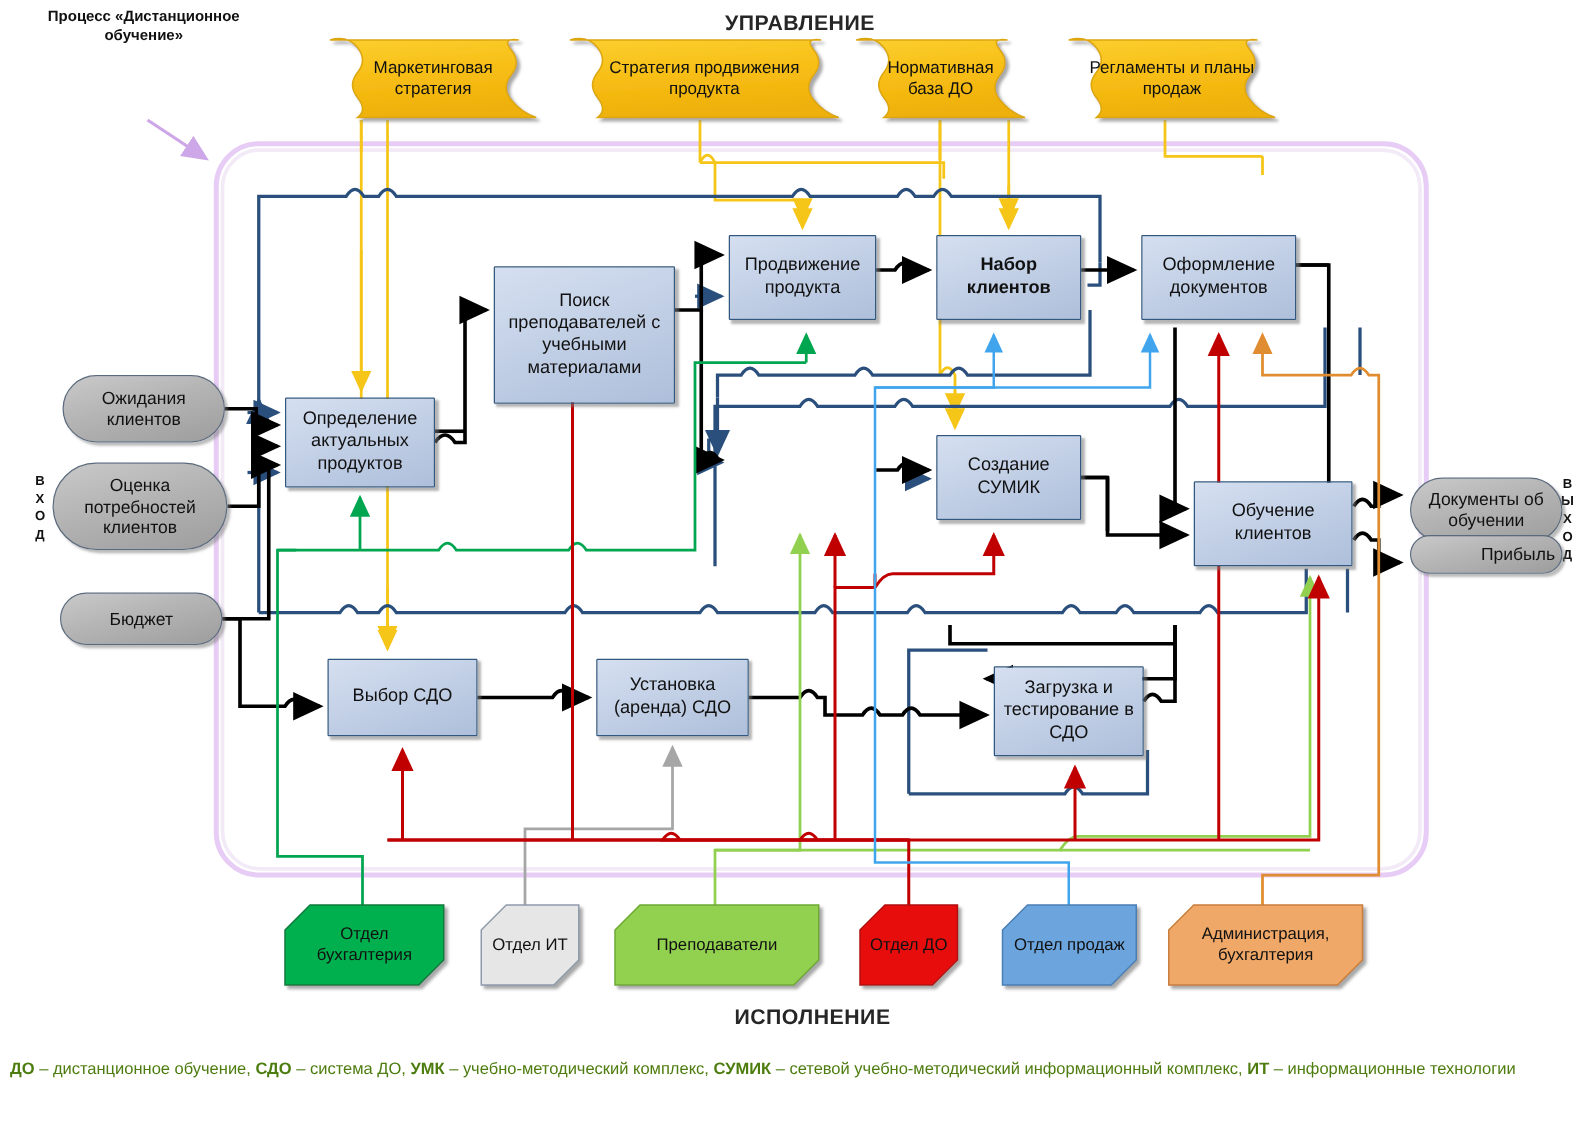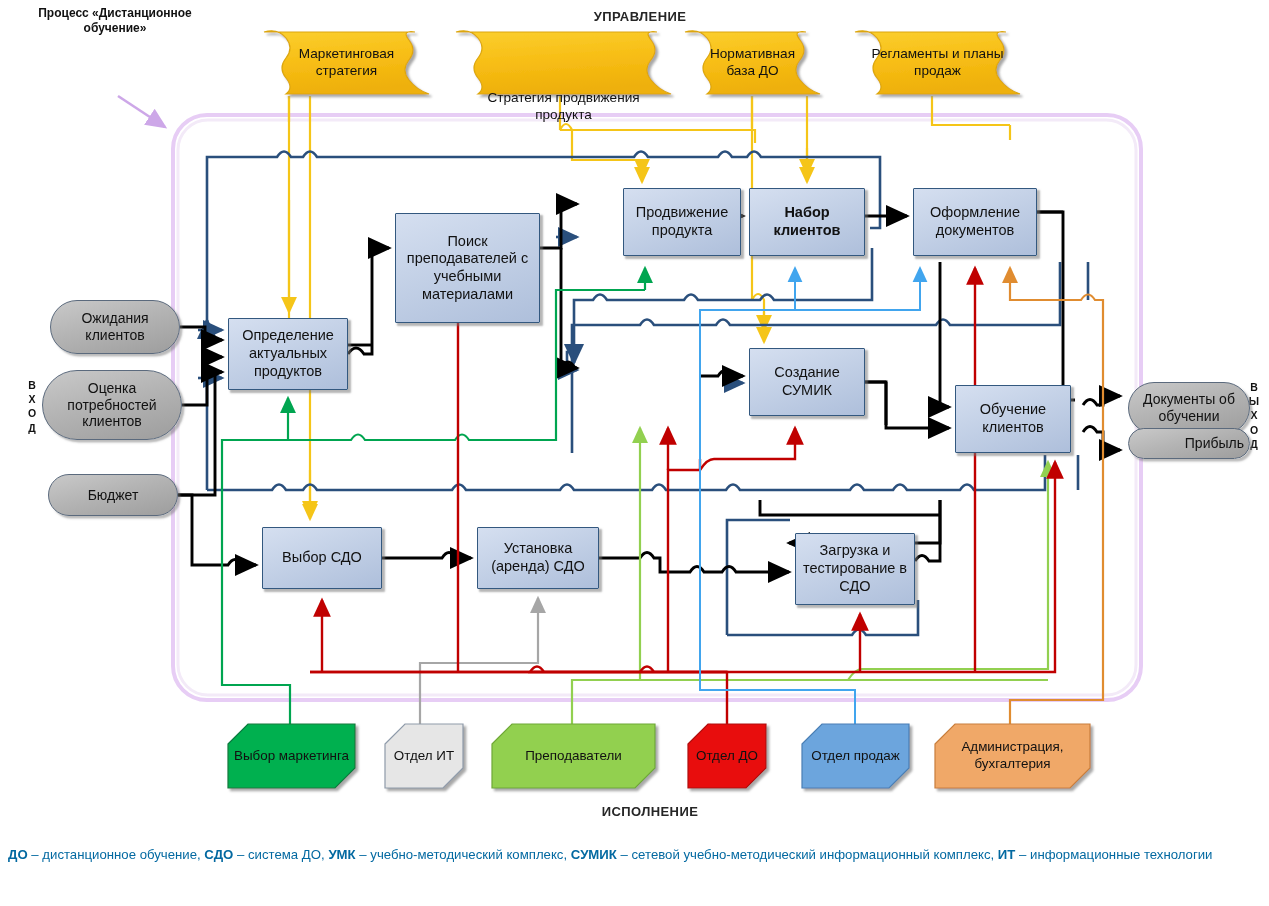--- a/index.html
+++ b/index.html
@@ -9,21 +9,21 @@
 
   
   #title{
     position:absolute;left:20px;top:6px;width:190px;
     font-size:12px;font-weight:bold;line-height:1.28;
     color:#111;text-align:center;
   }
 
   
   .caption{
-    position:absolute;font-size:13px;font-weight:bold;letter-spacing:.4px;
+    position:absolute;font-size:17px;font-weight:bold;letter-spacing:.4px;
     color:#262626;text-align:center;
   }
   #cap-upr{left:540px;top:9px;width:200px;}
   #cap-isp{left:560px;top:804px;width:180px;}
 
   
   .vlabel{
     position:absolute;font-size:10.5px;font-weight:bold;color:#111;
     line-height:1.35;text-align:center;width:16px;
   }
@@ -58,21 +58,21 @@
     box-shadow:2.5px 2.5px 2px rgba(120,120,120,.5);
   }
 
   
   .mech{color:#111;font-size:13.4px;line-height:1.25;}
   .mech .txt{position:relative;z-index:2;width:100%;padding:0 6px;box-sizing:border-box;}
 
   
   #footnote{
     position:absolute;left:8px;top:845px;width:1255px;
-    font-size:13.2px;line-height:1.55;color:#0369a1;text-align:justify;
+    font-size:13.2px;line-height:1.55;color:#4d7c0f;text-align:justify;
   }
   #footnote b{font-weight:bold;}
 </style>
 </head>
 <body>
 
 <div id="stage">
 
   <svg id="svgroot" viewBox="0 0 1269 906" xmlns="http://www.w3.org/2000/svg">
     <defs>
@@ -306,21 +306,21 @@
 
   <div class="caption" id="cap-upr">УПРАВЛЕНИЕ</div>
   <div class="caption" id="cap-isp">ИСПОЛНЕНИЕ</div>
 
   <div class="vlabel" id="v-vhod">В<br>Х<br>О<br>Д</div>
   <div class="vlabel" id="v-vyhod">В<br>Ы<br>Х<br>О<br>Д</div>
 
   <div class="shp ctrl" style="left:264px;top:32px;width:165px;height:62px;">
     <span class="txt">Маркетинговая стратегия</span>
   </div>
-  <div class="shp ctrl" style="left:456px;top:32px;width:215px;height:62px;margin-top:44px;">
+  <div class="shp ctrl" style="left:456px;top:32px;width:215px;height:62px;">
     <span class="txt">Стратегия продвижения продукта</span>
   </div>
   <div class="shp ctrl" style="left:685px;top:32px;width:135px;height:62px;">
     <span class="txt">Нормативная база ДО</span>
   </div>
   <div class="shp ctrl" style="left:855px;top:32px;width:165px;height:62px;">
     <span class="txt">Регламенты и планы продаж</span>
   </div>
 
   <div class="shp pill" style="left:50px;top:300px;width:130px;height:54px;">
@@ -339,47 +339,47 @@
   <div class="shp pill" style="left:1128px;top:428px;width:122px;height:31px;text-align:right;">
     <span>Прибыль</span>
   </div>
 
   <div class="shp proc" style="left:228px;top:318px;width:120px;height:72px;">
     <span>Определение актуальных продуктов</span>
   </div>
   <div class="shp proc" style="left:395px;top:213px;width:145px;height:110px;">
     <span>Поиск преподавателей с учебными материалами</span>
   </div>
-  <div class="shp proc" style="left:583px;top:188px;width:118px;height:68px;margin-left:40px;">
+  <div class="shp proc" style="left:583px;top:188px;width:118px;height:68px;">
     <span>Продвижение продукта</span>
   </div>
   <div class="shp proc" style="left:749px;top:188px;width:116px;height:68px;font-weight:bold;">
     <span>Набор клиентов</span>
   </div>
   <div class="shp proc" style="left:913px;top:188px;width:124px;height:68px;">
     <span>Оформление документов</span>
   </div>
   <div class="shp proc" style="left:749px;top:348px;width:116px;height:68px;">
     <span>Создание СУМИК</span>
   </div>
-  <div class="shp proc" style="left:955px;top:385px;width:116px;height:68px;text-align:center;">
+  <div class="shp proc" style="left:955px;top:385px;width:127px;height:68px;text-align:center;">
     <span>Обучение клиентов</span>
   </div>
   <div class="shp proc" style="left:262px;top:527px;width:120px;height:62px;">
     <span>Выбор СДО</span>
   </div>
   <div class="shp proc" style="left:477px;top:527px;width:122px;height:62px;">
     <span>Установка (аренда) СДО</span>
   </div>
   <div class="shp proc" style="left:795px;top:533px;width:120px;height:72px;">
     <span>Загрузка и тестирование в СДО</span>
   </div>
 
   <div class="shp mech" style="left:228px;top:726px;width:127px;height:60px;">
-    <span class="txt">Выбор маркетинга</span>
+    <span class="txt">Отдел бухгалтерия</span>
   </div>
   <div class="shp mech" style="left:385px;top:726px;width:78px;height:60px;">
     <span class="txt">Отдел ИТ</span>
   </div>
   <div class="shp mech" style="left:492px;top:726px;width:163px;height:60px;">
     <span class="txt">Преподаватели</span>
   </div>
   <div class="shp mech" style="left:688px;top:726px;width:78px;height:60px;">
     <span class="txt">Отдел ДО</span>
   </div>

